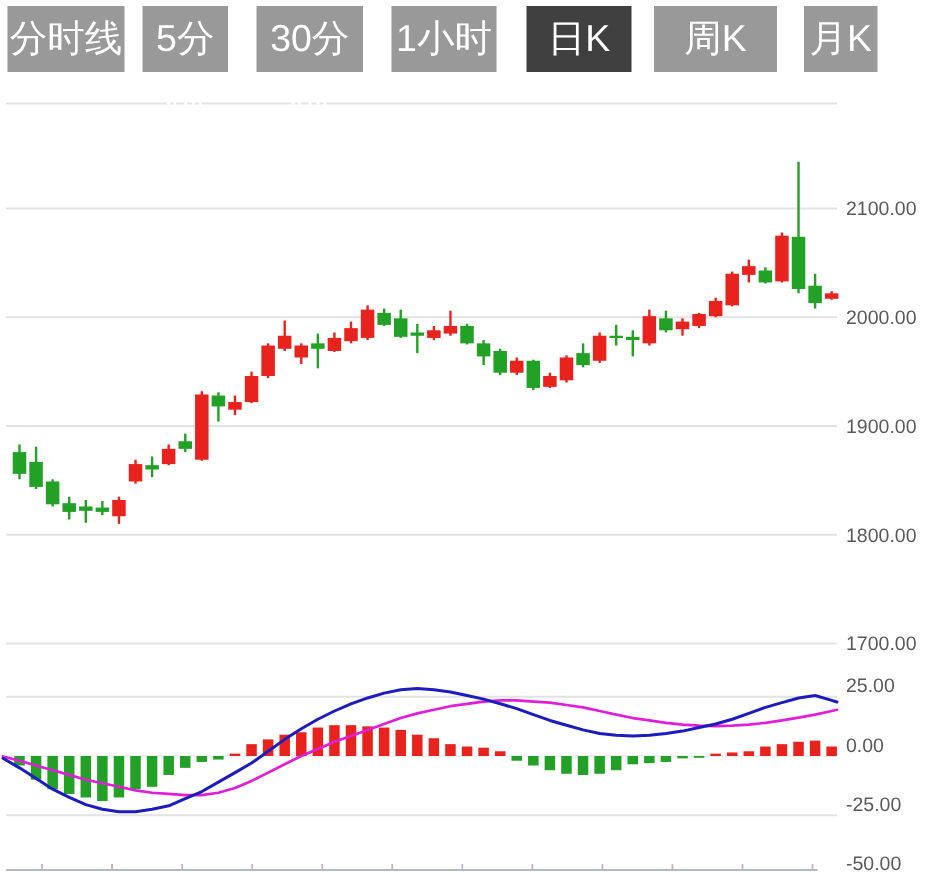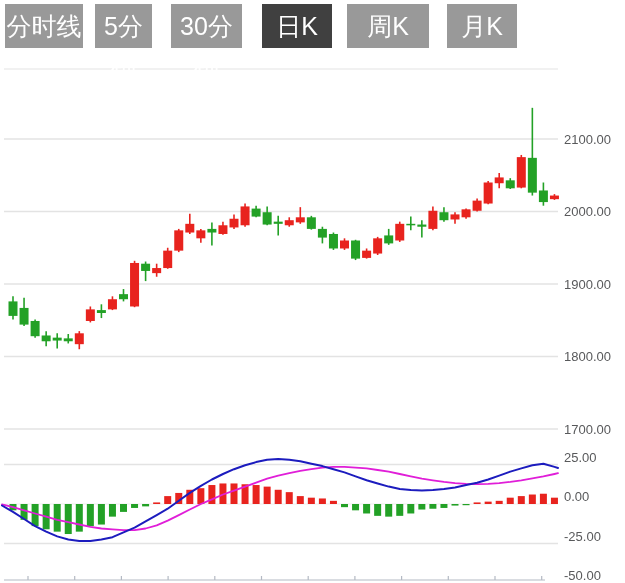--- a/index.html
+++ b/index.html
@@ -16,23 +16,24 @@
   svg{position:absolute;top:0;left:0;z-index:1;}
   svg text{font-family:"Liberation Sans","DejaVu Sans",sans-serif;}
 </style>
 </head>
 <body>
 
 <div class="tabbar">
     <div class="tab" style="width: 78px; margin-left: 5px; background: rgb(153, 153, 153); color: rgb(255, 255, 255);">分时线</div>
     <div class="tab" style="width: 57px; margin-left: 12px; background: rgb(153, 153, 153); color: rgb(255, 255, 255);">5分钟</div>
     <div class="tab" style="width: 71px; margin-left: 19px; background: rgb(153, 153, 153); color: rgb(255, 255, 255);">30分钟</div>
+    <div class="tab" style="width: 70px; margin-left: 19px; background: rgb(153, 153, 153); color: rgb(255, 255, 255);">1小时</div>
     <div class="tab" style="width: 70px; margin-left: 20px; background: #404040; color: rgb(255, 255, 255);">日K</div>
     <div class="tab" style="width: 82px; margin-left: 15px; background: rgb(153, 153, 153); color: rgb(255, 255, 255);">周K</div>
-    <div class="tab" style="width: 70px; margin-left: 18px; background: rgb(153, 153, 153); color: rgb(255, 255, 255);">月K</div>
+    <div class="tab" style="width: 49px; margin-left: 18px; background: rgb(153, 153, 153); color: rgb(255, 255, 255);">月K</div>
   </div>
 
 <svg id="chart" width="625" height="583" viewBox="0 0 625 583">
   <g id="g-grid">
       <line x1="4" y1="69" x2="558" y2="69" stroke="#e3e3e3" stroke-width="1.2"></line>
       <line x1="4" y1="139" x2="558" y2="139" stroke="#e3e3e3" stroke-width="1.4"></line>
       <line x1="4" y1="211.5" x2="558" y2="211.5" stroke="#e3e3e3" stroke-width="1.4"></line>
       <line x1="4" y1="284" x2="558" y2="284" stroke="#e3e3e3" stroke-width="1.4"></line>
       <line x1="4" y1="356.5" x2="558" y2="356.5" stroke="#e3e3e3" stroke-width="1.4"></line>
       <line x1="4" y1="429" x2="558" y2="429" stroke="#e3e3e3" stroke-width="1.4"></line>

